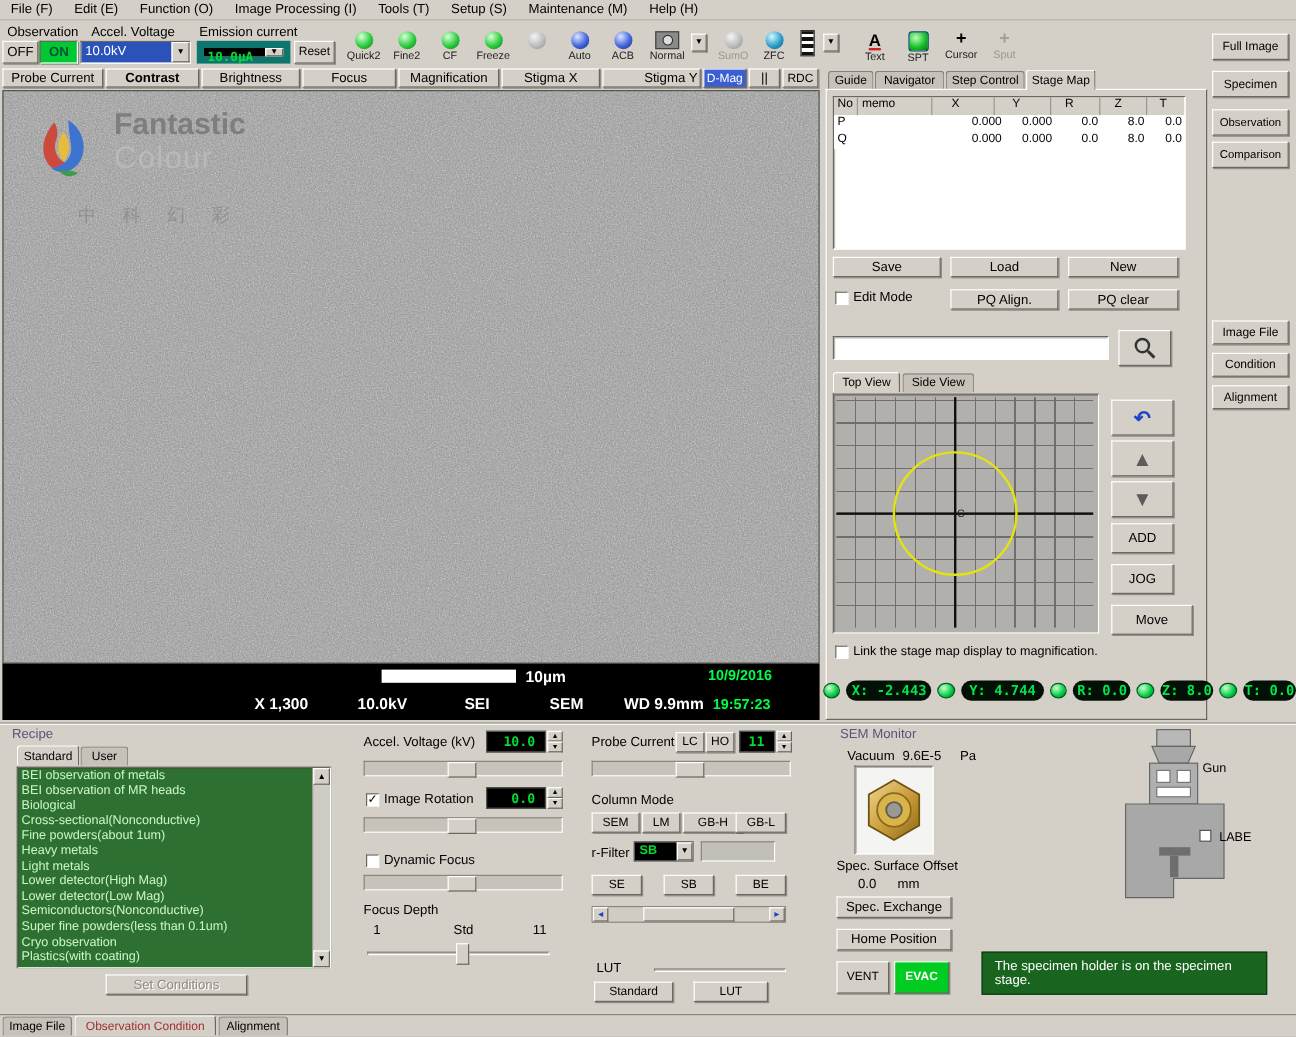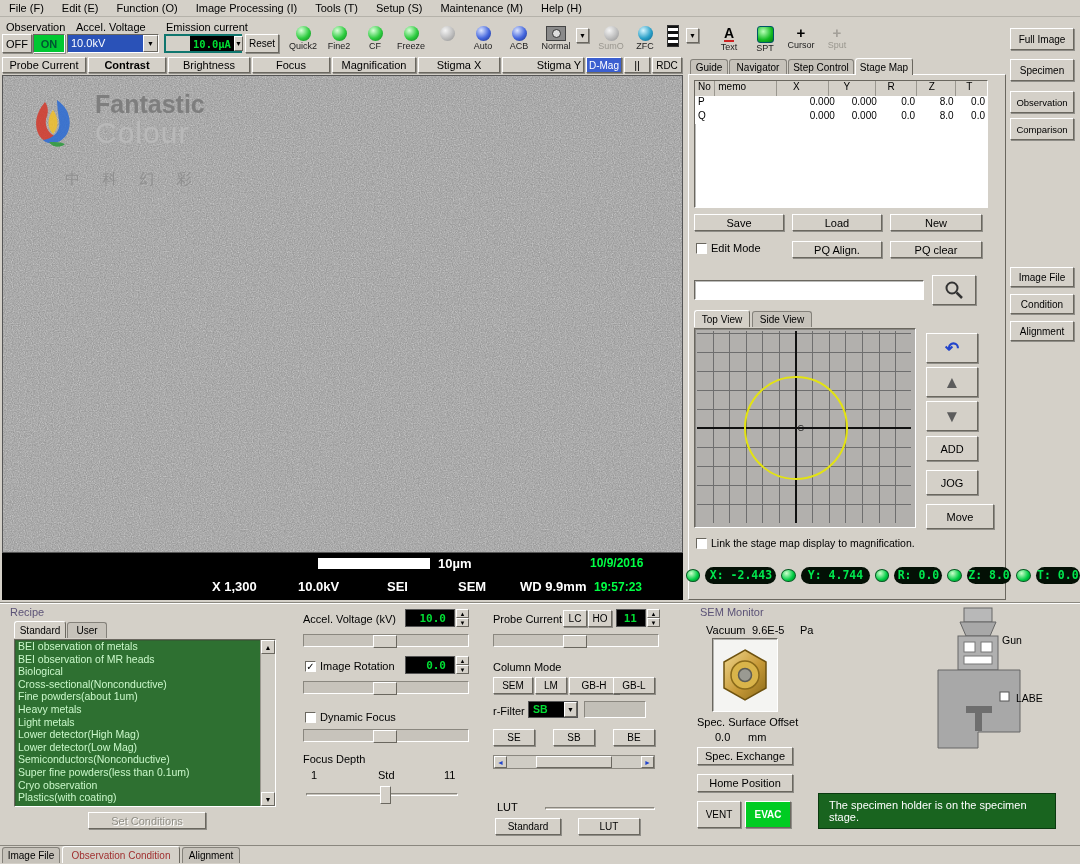--- a/index.html
+++ b/index.html
@@ -86,21 +86,21 @@
       <span>OFF</span>
     </div>
   <div class="abs btn pressed" style="left:33px;top:34px;width:32px;height:19px;background:#00c832;color:#053;font-weight:bold;">
       <span>ON</span>
     </div>
 
   <div class="abs sunken" style="left:67px;top:34px;width:92px;height:19px;display:flex;">
     <span style="flex:1;background:#2a52b8;color:#fff;padding:2px 3px;">10.0kV</span>
     <span class="combo-arrow">▼</span>
   </div>
-  <div class="abs" style="left:164px;top:34px;width:78px;height:19px;display:flex;border:2px solid #0f766e;box-sizing:border-box;padding-left:24px;">
+  <div class="abs" style="left:164px;top:34px;width:78px;height:19px;display:flex;border:6px solid #0f766e;box-sizing:border-box;">
     <span style="flex:1;background:#000;color:#00dd33;font-weight:bold;padding:2px 3px;font-family:'DejaVu Sans Mono',monospace;font-size:10.5px;">10.0µA</span>
     <span class="combo-arrow">▼</span>
   </div>
   <div class="abs btn" style="left:245px;top:34px;width:34px;height:19px;font-size:10px;">
       <span>Reset</span>
     </div>
 
   <div class="abs toolcell" style="left:286px;top:26px;width:34px;">
     <span class="ball g"></span>
       <span class="tl">Quick2</span>
@@ -214,21 +214,21 @@
     </svg>
 
     <div class="abs" style="left:22px;top:12px;width:260px;height:130px;">
       <svg width="62" height="66" style="position:absolute;left:0;top:4px;opacity:.85;">
         <path d="M20 10 C10 22 8 36 16 46 C22 52 32 52 36 46 C24 44 18 34 22 24 C24 18 22 12 20 10 Z" fill="#d4392b"></path>
         <path d="M32 8 C44 16 48 30 42 42 C36 52 24 54 18 48 C30 46 36 38 34 28 C33 20 32 12 32 8 Z" fill="#2b6bd4"></path>
         <path d="M28 18 C22 26 22 36 28 42 C34 36 34 26 28 18 Z" fill="#f2c02a"></path>
         <path d="M24 50 C28 56 36 56 40 52 C36 50 30 50 24 50 Z" fill="#2a9a3a"></path>
       </svg>
       <div style="position:absolute;left:70px;top:2px;font-size:25px;font-weight:bold;color:#7e7e7e;">Fantastic</div>
-      <div style="position:absolute;left:70px;top:28px;font-size:30px;color:#b9b9b9;letter-spacing:1px;">Colour</div>
+      <div style="position:absolute;left:70px;top:28px;font-size:26px;color:#b9b9b9;letter-spacing:1px;">Colour</div>
       <div style="position:absolute;left:40px;top:82px;font-size:15px;color:#8f8f8f;letter-spacing:9px;">中 科 幻 彩</div>
     </div>
   </div>
 
   <div class="abs" style="left:2px;top:553px;width:681px;height:47px;background:#000;">
     <div class="abs" style="left:316px;top:5px;width:112px;height:11px;background:#fff;"></div>
     <span class="abs imgbar-txt" style="left:436px;top:3px;">10µm</span>
     <span class="abs imgbar-grn" style="left:588px;top:3px;">10/9/2016</span>
     <span class="abs imgbar-txt" style="left:210px;top:26px;">X 1,300</span>
     <span class="abs imgbar-txt" style="left:296px;top:26px;">10.0kV</span>

